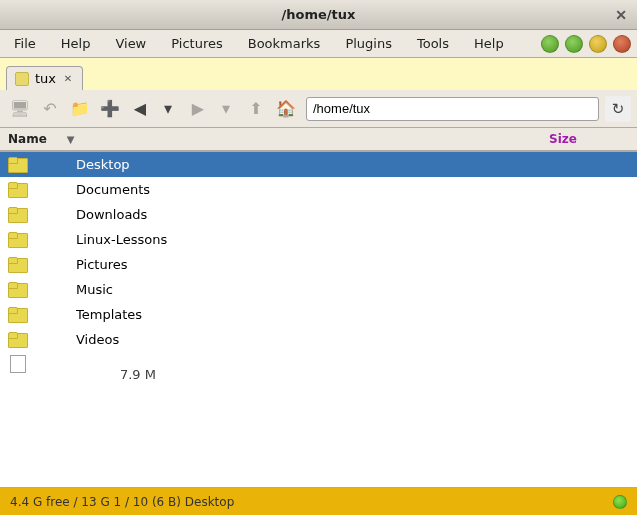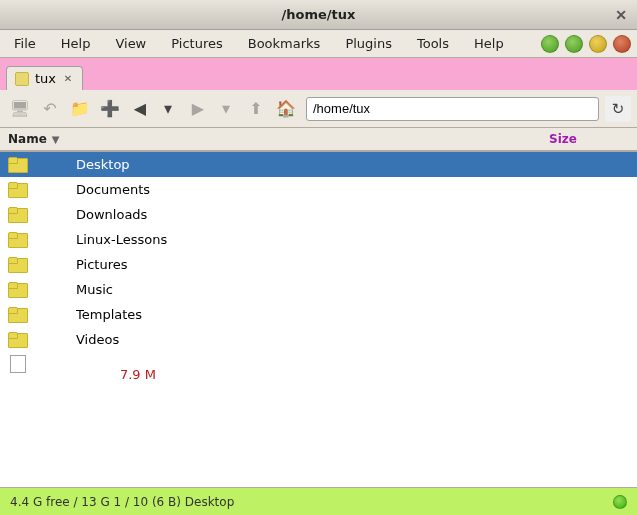--- a/index.html
+++ b/index.html
@@ -80,21 +80,21 @@
       border-radius: 50%;
       border: 1px solid rgba(0,0,0,0.2);
       cursor: pointer;
     }
     .win-btn-green { background: radial-gradient(circle at 40% 35%, #90d060, #4a9a20); }
     .win-btn-yellow { background: radial-gradient(circle at 40% 35%, #f0d060, #c0a010); }
     .win-btn-red { background: radial-gradient(circle at 40% 35%, #e08060, #b04020); }
 
     
     #tab-bar {
-      background: #f9a8d4;
+      background: #fef9c3;
       display: flex;
       align-items: flex-end;
       padding: 4px 6px 0 6px;
       height: 32px;
       flex-shrink: 0;
     }
     .tab {
       display: flex;
       align-items: center;
       background: #ede9e0;
@@ -189,21 +189,21 @@
       align-items: center;
       padding: 0 8px;
       height: 24px;
       border-bottom: 2px solid #b0aaa0;
       flex-shrink: 0;
     }
     .col-name {
       flex: 1;
       display: flex;
       align-items: center;
-      gap: 5px;
+      gap: 20px;
       font-weight: bold;
       font-size: 12px;
       color: #222;
       cursor: pointer;
     }
     .col-size {
       width: 80px;
       font-weight: bold;
       font-size: 12px;
       color: #a21caf;
@@ -275,27 +275,27 @@
       flex: 1;
       white-space: nowrap;
       overflow: hidden;
       text-overflow: ellipsis;
       font-size: 13px;
     }
     .file-size {
       width: 80px;
       text-align: right;
       font-size: 13px;
-      color: #b91c1c;
+      color: #404040;
       margin-top: 20px;
     }
 
     
     #status-bar {
-      background: #bef264;
+      background: #eab308;
       display: flex;
       align-items: center;
       justify-content: space-between;
       padding: 0 10px;
       height: 28px;
       border-top: 1px solid #b0aaa0;
       flex-shrink: 0;
     }
     #status-text {
       font-size: 12px;

